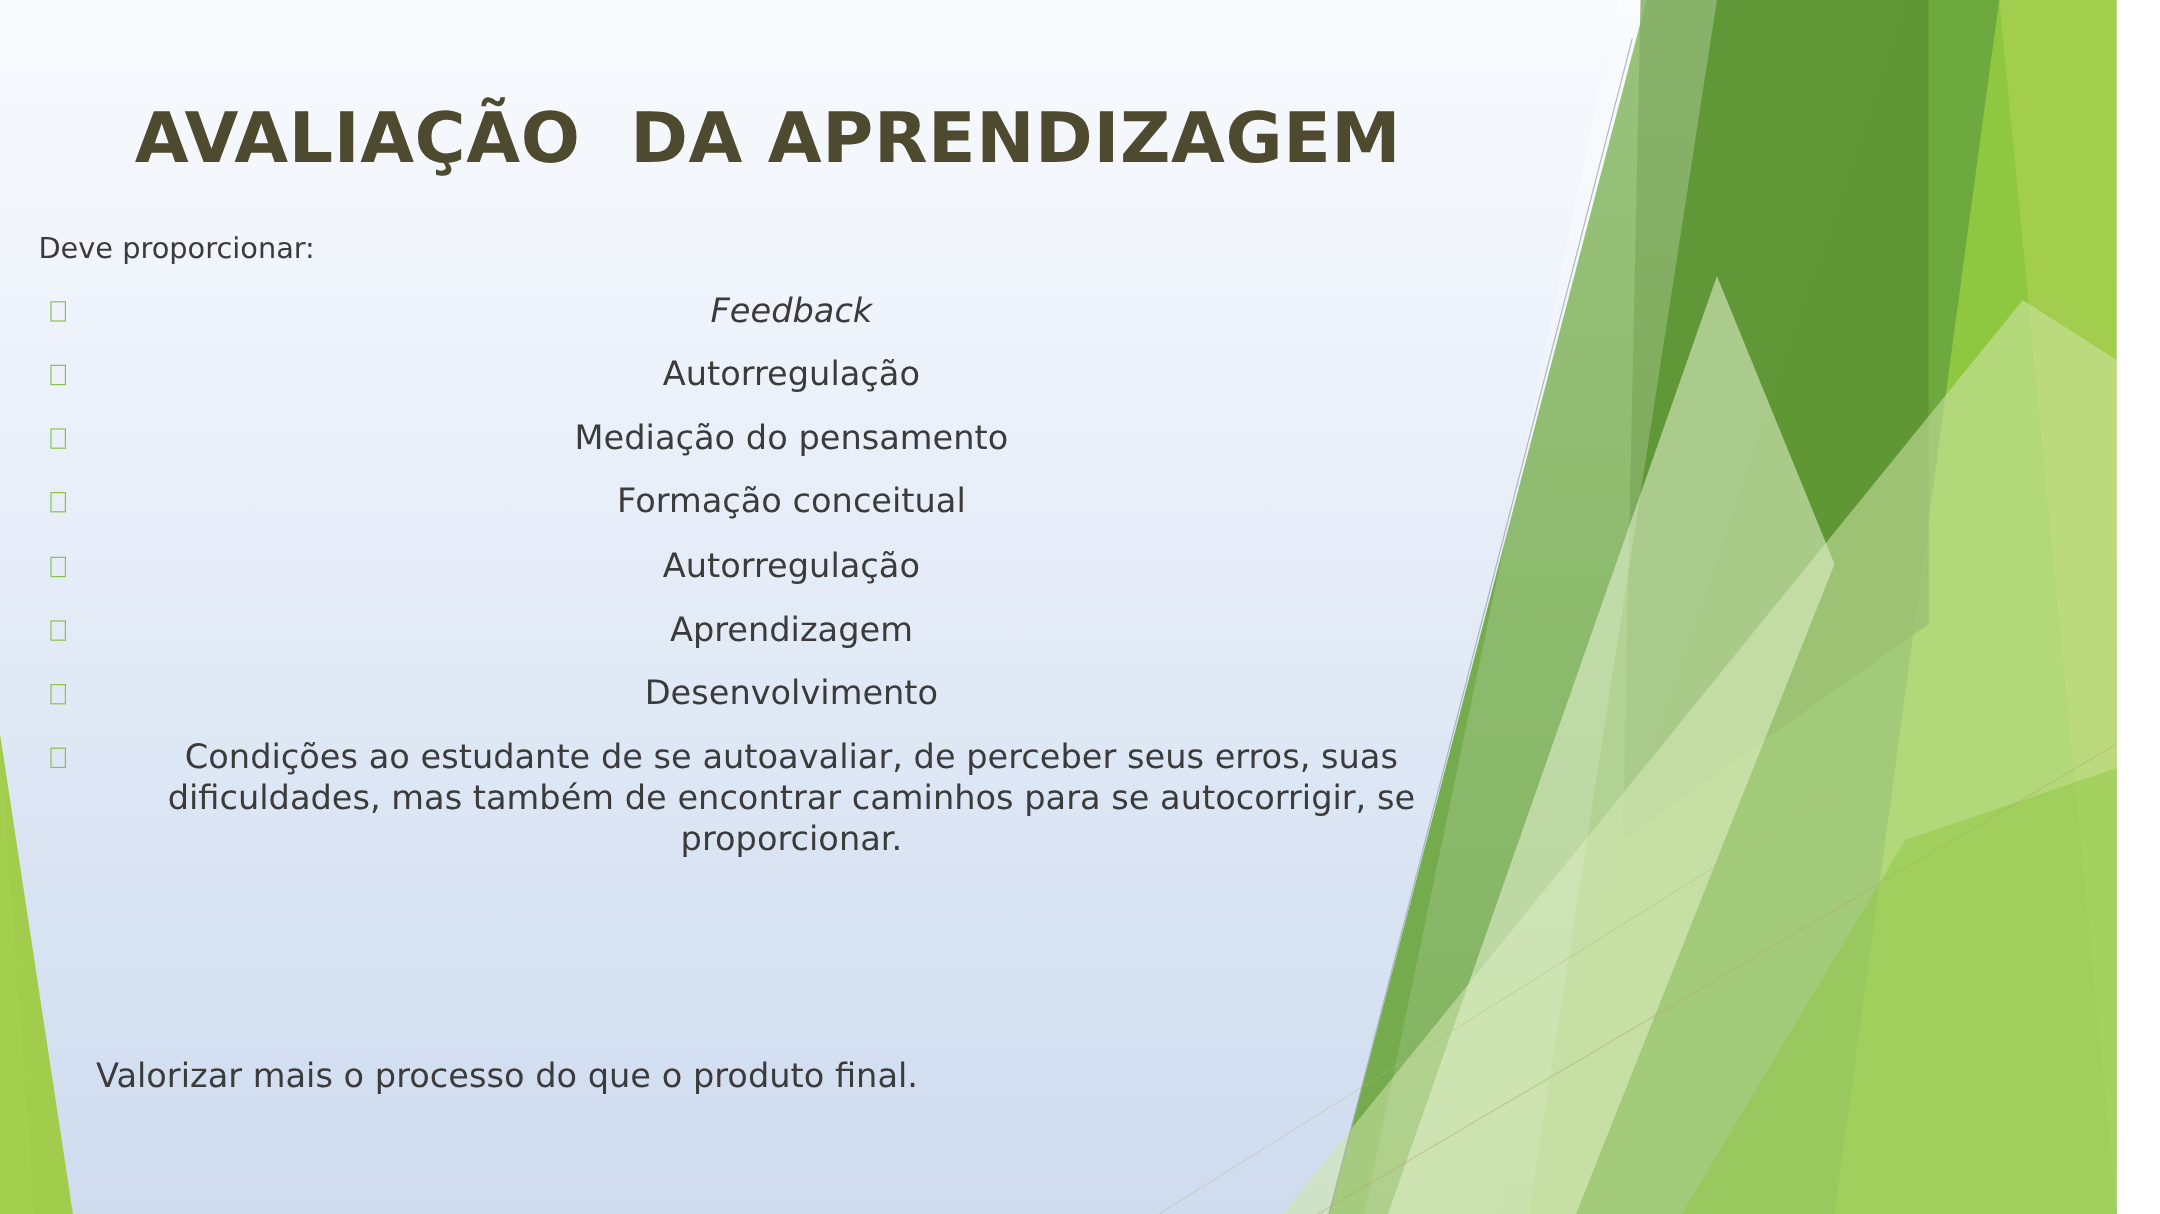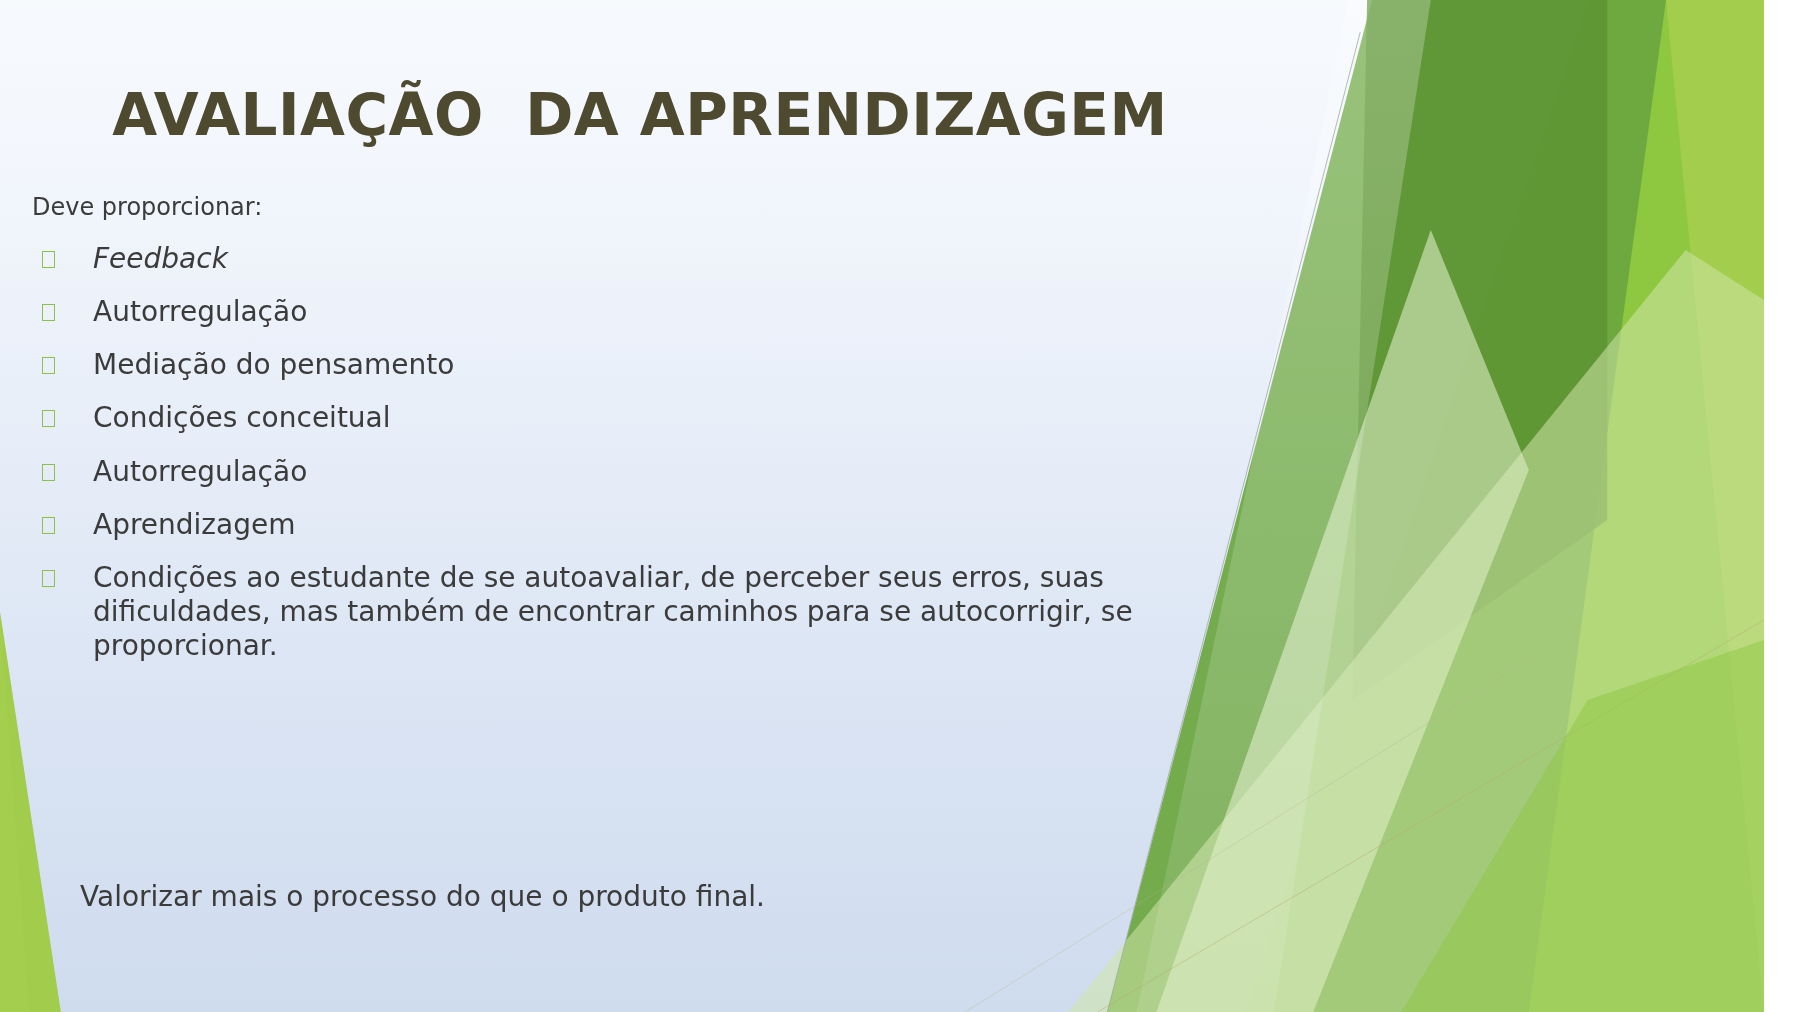--- a/index.html
+++ b/index.html
@@ -75,20 +75,21 @@
     width: 13px;
     height: 17px;
     border: 1.6px solid #8cc152;
     background: transparent;
     margin: 9px 38px 0 12px;
     box-sizing: border-box;
   }
   .bullet-text {
     flex: 1 1 auto;
     padding-right: 4px;
+    text-align: center;
   }
   .bullet-text.italic {
     font-style: italic;
   }
   .bullet-item.multiline {
     margin-bottom: 0;
   }
 
   
   .closing {
@@ -155,33 +156,37 @@
         <span class="bullet-text">Autorregulação</span>
       </li>
 
       <li class="bullet-item">
         <span class="bullet-marker"></span>
         <span class="bullet-text">Mediação do pensamento</span>
       </li>
 
       <li class="bullet-item">
         <span class="bullet-marker"></span>
-        <span class="bullet-text">Condições conceitual</span>
+        <span class="bullet-text">Formação conceitual</span>
       </li>
 
       <li class="bullet-item">
         <span class="bullet-marker"></span>
         <span class="bullet-text">Autorregulação</span>
       </li>
 
       <li class="bullet-item">
         <span class="bullet-marker"></span>
         <span class="bullet-text">Aprendizagem</span>
       </li>
 
+      <li class="bullet-item">
+        <span class="bullet-marker"></span>
+        <span class="bullet-text">Desenvolvimento</span>
+      </li>
 
       <li class="bullet-item multiline">
         <span class="bullet-marker"></span>
         <span class="bullet-text">Condições ao estudante de se autoavaliar, de perceber seus erros, suas dificuldades, mas também de encontrar caminhos para se autocorrigir, se proporcionar.</span>
       </li>
 
     </ul>
   </div>
 
   <div class="closing">Valorizar mais o processo do que o produto final.</div>

